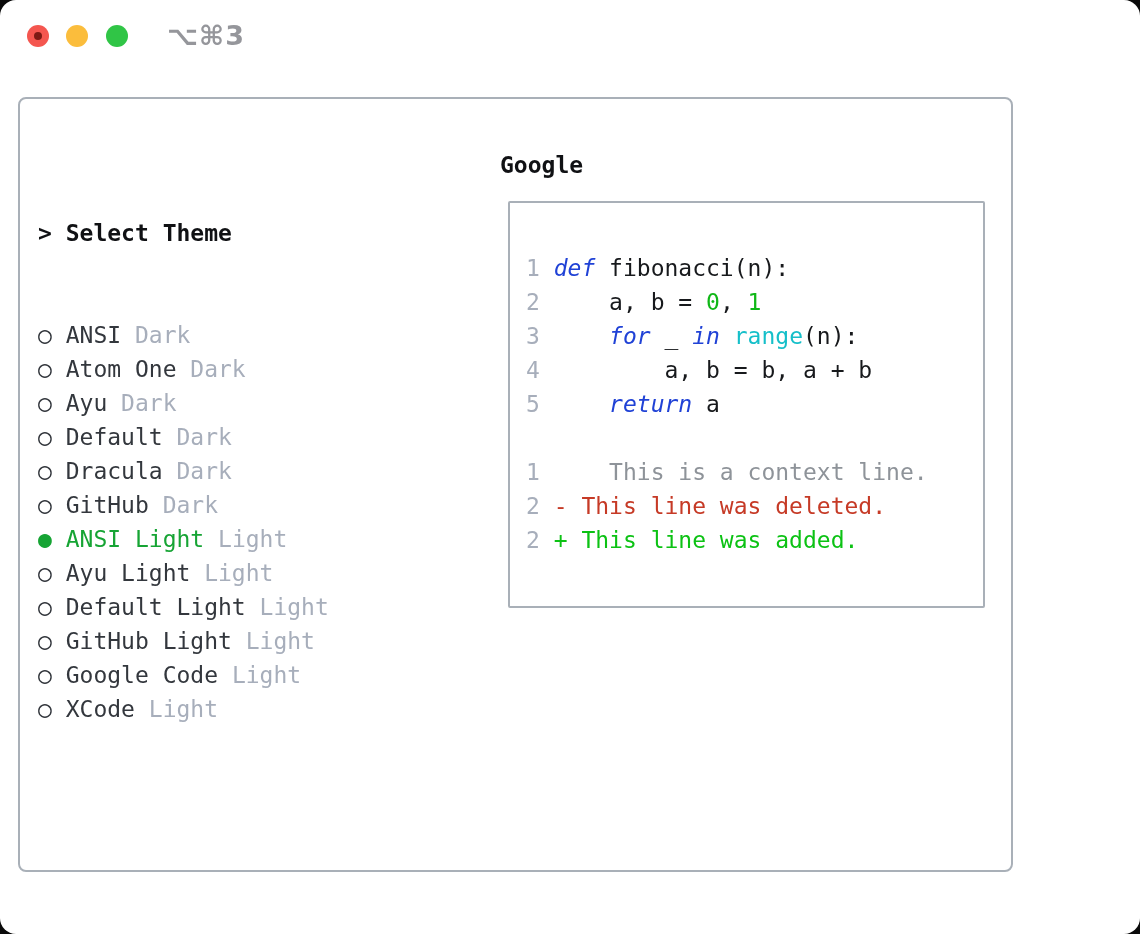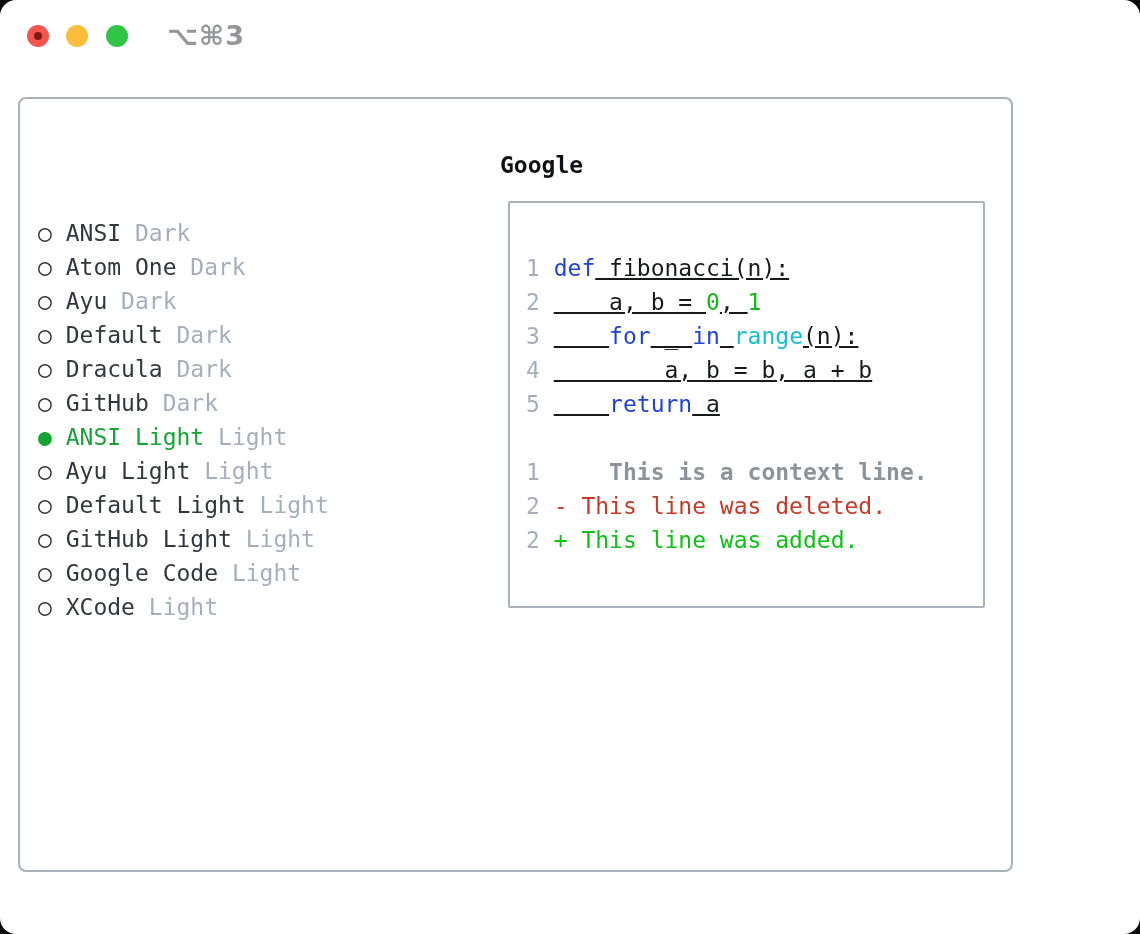--- a/index.html
+++ b/index.html
@@ -43,43 +43,44 @@
   .selected .gutter,.selected .theme-label,.selected .opt-label{color:var(--accent-green);}
   
   .preview-title{position:absolute;left:480px;top:49px;font-weight:bold;color:#101114;}
   .preview-box{
     position:absolute;left:488px;top:102px;width:477px;height:407px;
     border:2px solid var(--border-gray);border-radius:2px;box-sizing:border-box;background:#fff;
   }
   .preview-box pre{margin:0;padding:48px 0 0 16px;font:inherit;}
   .code-line{height:34px;white-space:pre;}
   .lineno{color:var(--muted-gray);}
-  .tok-plain{color:var(--ink);text-decoration:underline;}
-  .tok-keyword{color:var(--keyword-blue);}
+  .tok-plain{color:var(--ink);}
+  .tok-keyword{color:var(--keyword-blue);font-style:italic;}
   .tok-builtin{color:var(--builtin-cyan);}
   .tok-number{color:var(--number-green);}
-  .tok-context{color:var(--context-gray);font-weight:bold;}
+  .tok-context{color:var(--context-gray);}
   .tok-deleted{color:var(--deleted-red);}
   .tok-added{color:var(--added-green);}
 </style>
 </head>
 <body>
 
 <div class="window">
   <div class="titlebar">
     <span class="tl red">
       <span class="tl-dot"></span>
     </span>
     <span class="tl yellow"></span>
     <span class="tl green"></span>
     <span class="shortcut">⌥⌘3</span>
   </div>
 
   <div class="panel">
     <div class="left">
+      <div class="row title-row"><span class="gutter">&gt; </span><span class="title">Select Theme</span></div>
       <div id="theme-list"><div class="row"><span class="gutter">○ </span><span class="theme-label">ANSI</span><span class="variant"> Dark</span></div><div class="row"><span class="gutter">○ </span><span class="theme-label">Atom One</span><span class="variant"> Dark</span></div><div class="row"><span class="gutter">○ </span><span class="theme-label">Ayu</span><span class="variant"> Dark</span></div><div class="row"><span class="gutter">○ </span><span class="theme-label">Default</span><span class="variant"> Dark</span></div><div class="row"><span class="gutter">○ </span><span class="theme-label">Dracula</span><span class="variant"> Dark</span></div><div class="row"><span class="gutter">○ </span><span class="theme-label">GitHub</span><span class="variant"> Dark</span></div><div class="row selected"><span class="gutter">● </span><span class="theme-label">ANSI Light</span><span class="variant"> Light</span></div><div class="row"><span class="gutter">○ </span><span class="theme-label">Ayu Light</span><span class="variant"> Light</span></div><div class="row"><span class="gutter">○ </span><span class="theme-label">Default Light</span><span class="variant"> Light</span></div><div class="row"><span class="gutter">○ </span><span class="theme-label">GitHub Light</span><span class="variant"> Light</span></div><div class="row"><span class="gutter">○ </span><span class="theme-label">Google Code</span><span class="variant"> Light</span></div><div class="row"><span class="gutter">○ </span><span class="theme-label">XCode</span><span class="variant"> Light</span></div></div>
       <div class="spacer"></div>
       
       
       
     </div>
 
     <div class="preview-title">Google</div>
     <div class="preview-box">
       <pre id="preview-code"><div class="code-line"><span class="lineno">1 </span><span class="tok-keyword">def</span><span class="tok-plain"> fibonacci(n):</span></div><div class="code-line"><span class="lineno">2 </span><span class="tok-plain">    a, b = </span><span class="tok-number">0</span><span class="tok-plain">, </span><span class="tok-number">1</span></div><div class="code-line"><span class="lineno">3 </span><span class="tok-plain">    </span><span class="tok-keyword">for</span><span class="tok-plain"> _ </span><span class="tok-keyword">in</span><span class="tok-plain"> </span><span class="tok-builtin">range</span><span class="tok-plain">(n):</span></div><div class="code-line"><span class="lineno">4 </span><span class="tok-plain">        a, b = b, a + b</span></div><div class="code-line"><span class="lineno">5 </span><span class="tok-plain">    </span><span class="tok-keyword">return</span><span class="tok-plain"> a</span></div><div class="code-line"><span class="lineno">  </span></div><div class="code-line"><span class="lineno">1 </span><span class="tok-context">    This is a context line.</span></div><div class="code-line"><span class="lineno">2 </span><span class="tok-deleted">- This line was deleted.</span></div><div class="code-line"><span class="lineno">2 </span><span class="tok-added">+ This line was added.</span></div></pre>

